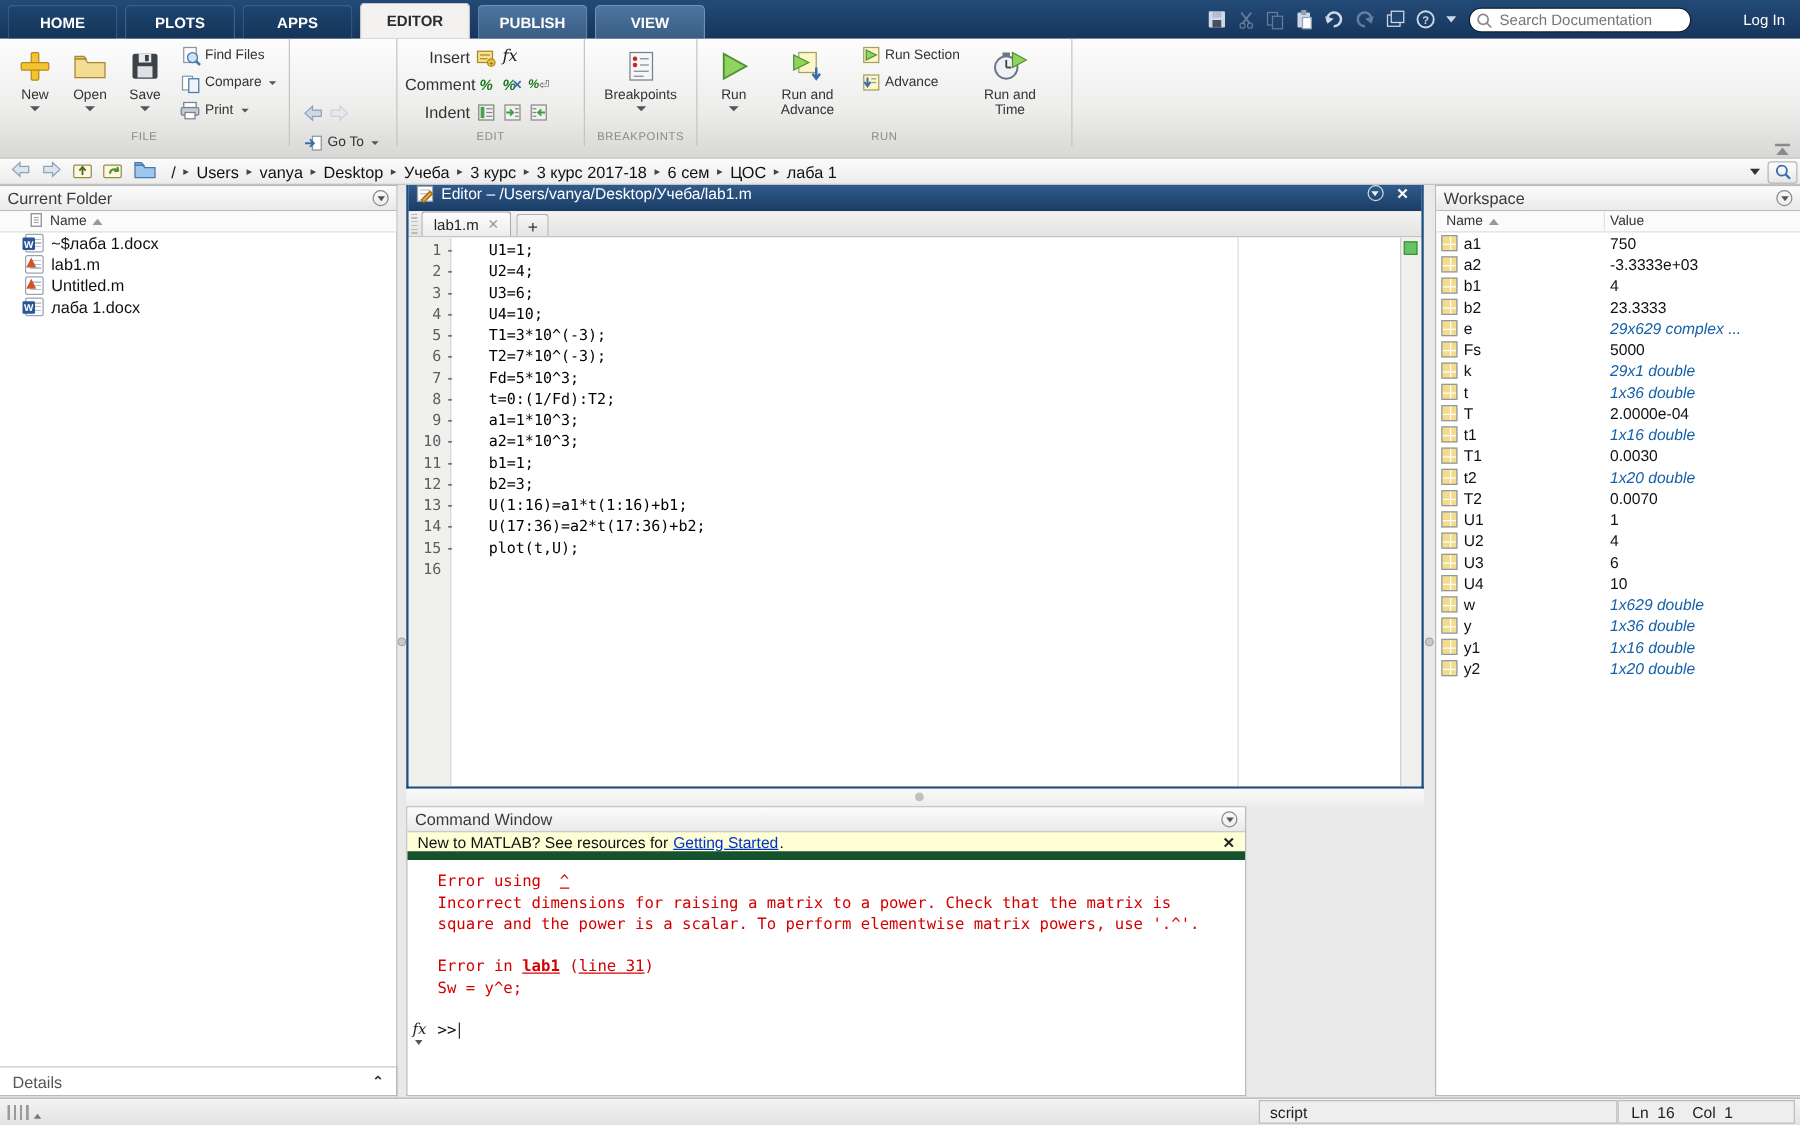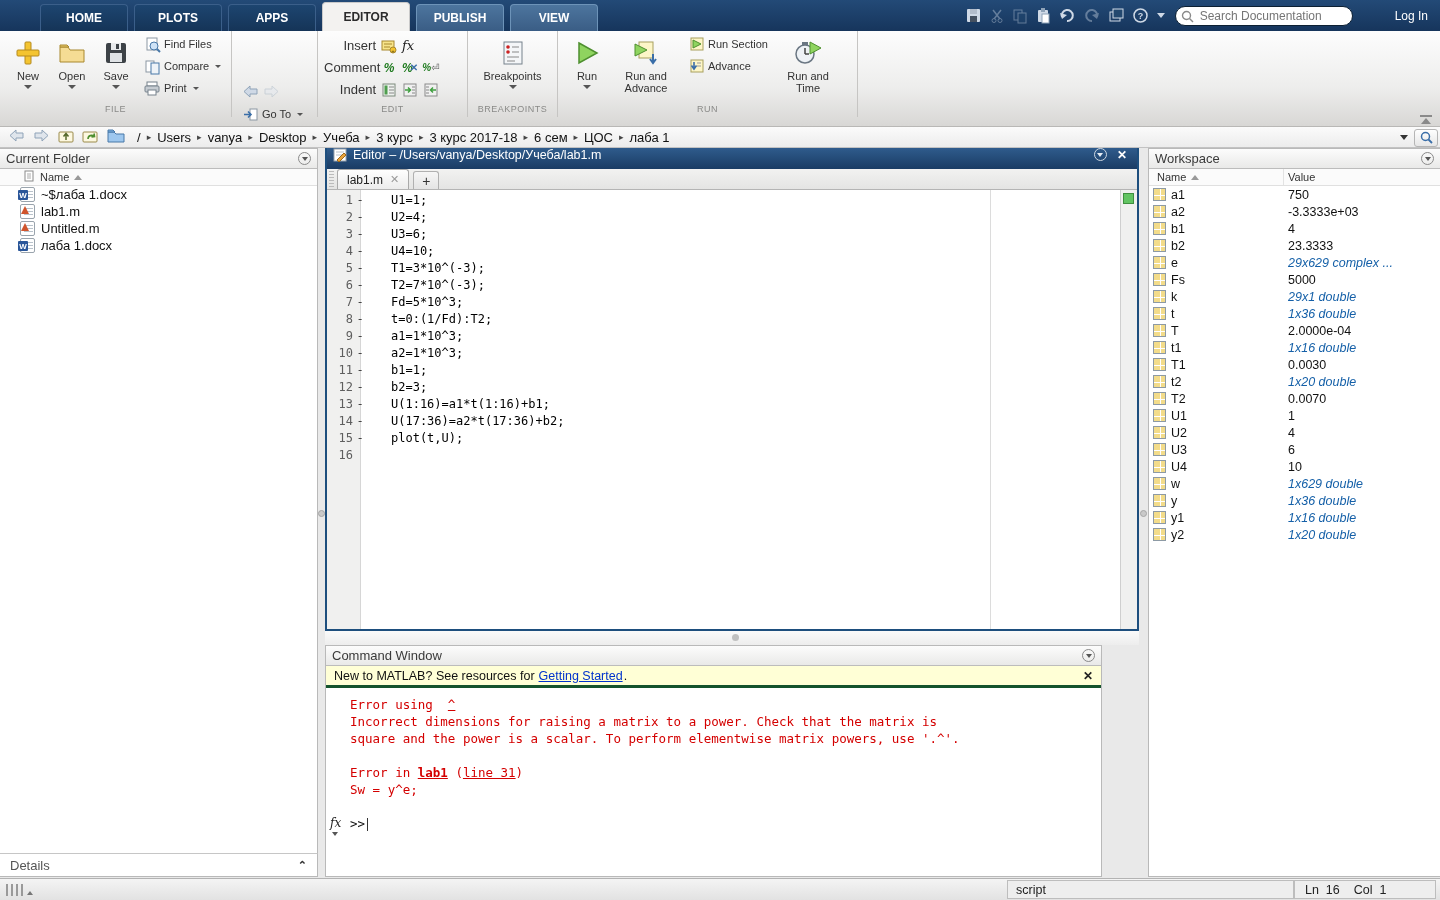--- a/index.html
+++ b/index.html
@@ -118,22 +118,22 @@
   .code-row .ln { width:26px; text-align:right; color:#5e5e5e; flex:none; cursor:pointer; }
   .code-row .dash { width:14px; text-align:center; color:#444; flex:none; }
   .code-row .src { white-space:pre; color:#000; padding-left:24px; }
 
   
   #hsplit { position:absolute; left:325px; top:631px; width:814px; height:14px; background:linear-gradient(#fafafa,#ededed); cursor:row-resize; }
   #hsplit .dot { position:absolute; left:50%; top:3px; width:7px; height:7px; border-radius:50%; background:#c0c0c0; }
   .vdot { position:absolute; width:7px; height:7px; border-radius:50%; background:#c9c9c9; border:1px solid #a5a5a5; cursor:col-resize; }
 
   
-  #cw { position:absolute; left:325px; top:645px; width:777px; height:232px; background:#fff; border:1px solid #b9b9b9; }
-  #cw-banner { height:22px; background:#ffffd6; border-bottom:3px solid #14532d; display:flex; align-items:center;
+  #cw { position:absolute; left:325px; top:645px; width:672px; height:232px; background:#fff; border:1px solid #b9b9b9; }
+  #cw-banner { height:22px; background:#ffffd6; border-bottom:7px solid #14532d; display:flex; align-items:center;
     font-size:12.5px; color:#111; padding:0 8px; gap:4px; }
   #cw-banner a { color:#0033cc; text-decoration:underline; cursor:pointer; }
   #cw-banner .x { margin-left:auto; font-weight:bold; font-size:12px; cursor:pointer; color:#222; }
   #cw-out { position:relative; padding:8px 0 0 24px; font-family:"DejaVu Sans Mono", monospace; font-size:12.5px; line-height:17px; color:#d40000; }
   #cw-out .u { text-decoration:underline; }
   #cw-out .b { font-weight:bold; }
   .blankline { height:17px; }
   #cw-prompt { position:relative; height:17px; margin-top:17px; }
   #fx { position:absolute; left:-20px; top:0; font-family:"DejaVu Serif", serif; font-style:italic; font-size:12px; color:#222; }
   #fx:after { content:""; display:block; margin-left:2px; width:0;height:0;
@@ -167,21 +167,21 @@
     background:#eeeeee; display:flex; align-items:center; padding-left:8px; }
   #lncol-box { position:absolute; left:1294px; top:1px; right:4px; height:19px; border:1px solid #bdbdbd;
     background:#eeeeee; display:flex; align-items:center; gap:14px; padding-left:10px; }
 
   svg { overflow:visible; }
 </style>
 </head>
 <body>
 
 <div id="tabbar">
-  <div id="tabbar-tabs" style="display:flex;align-items:flex-end;height:31px;margin-left:34px;">
+  <div id="tabbar-tabs" style="display:flex;align-items:flex-end;height:31px;">
       <div class="rtab">HOME</div>
       <div class="rtab">PLOTS</div>
       <div class="rtab">APPS</div>
       <div class="rtab active">EDITOR</div>
       <div class="rtab ctx">PUBLISH</div>
       <div class="rtab ctx">VIEW</div>
     </div>
   <div id="tabbar-right">
     <div class="qat">
       <span>

